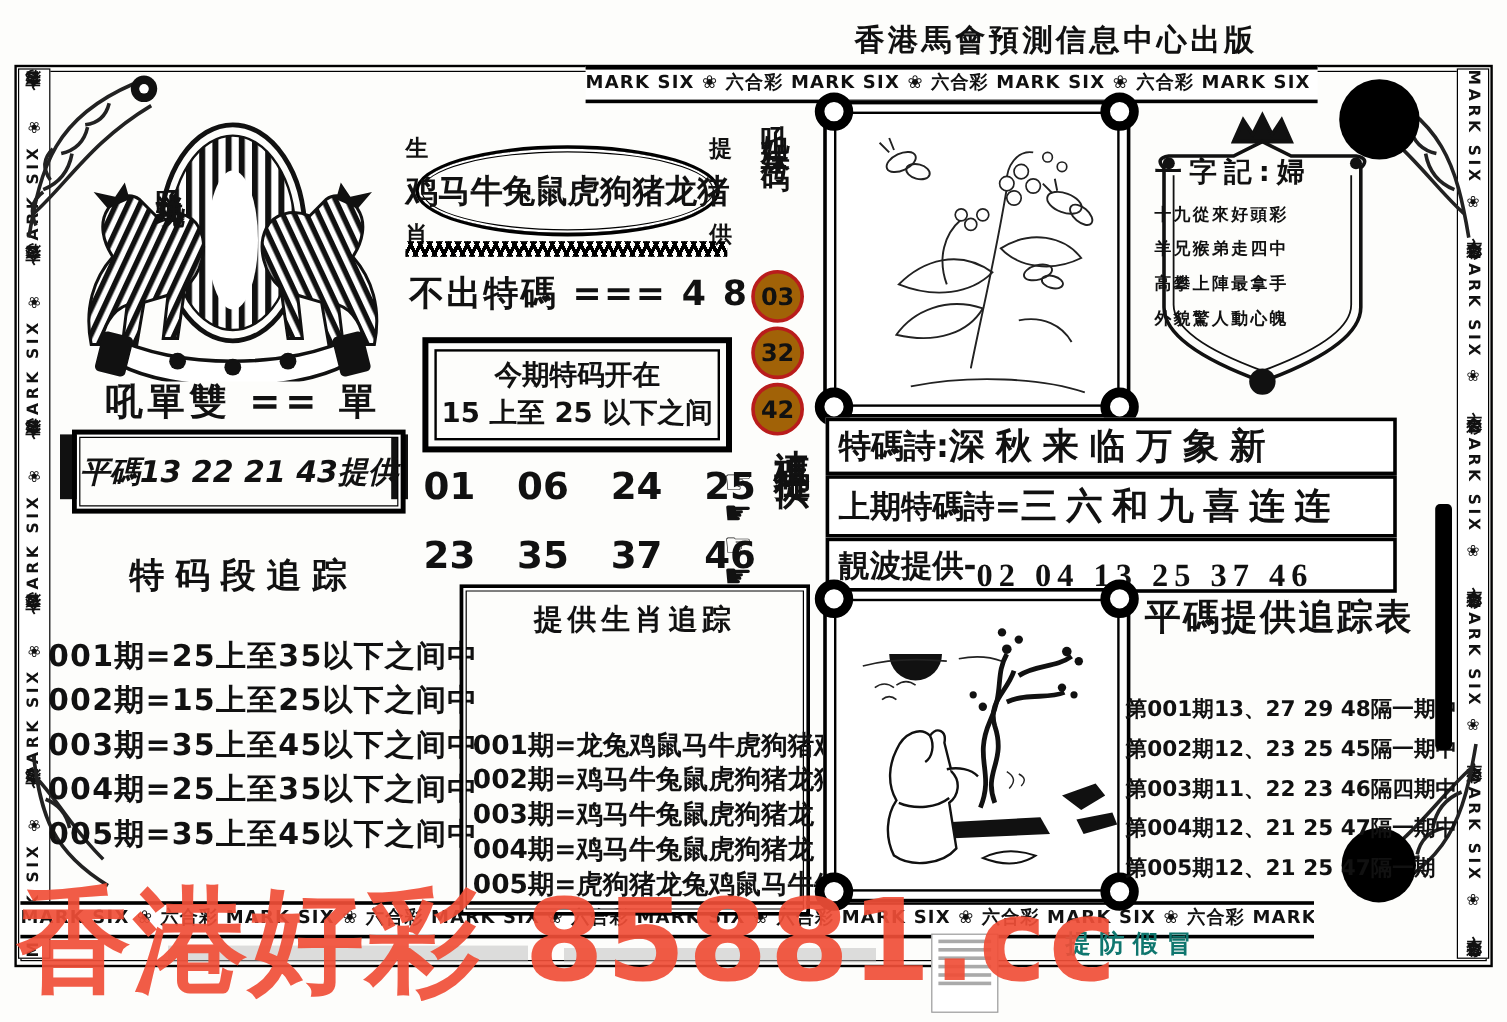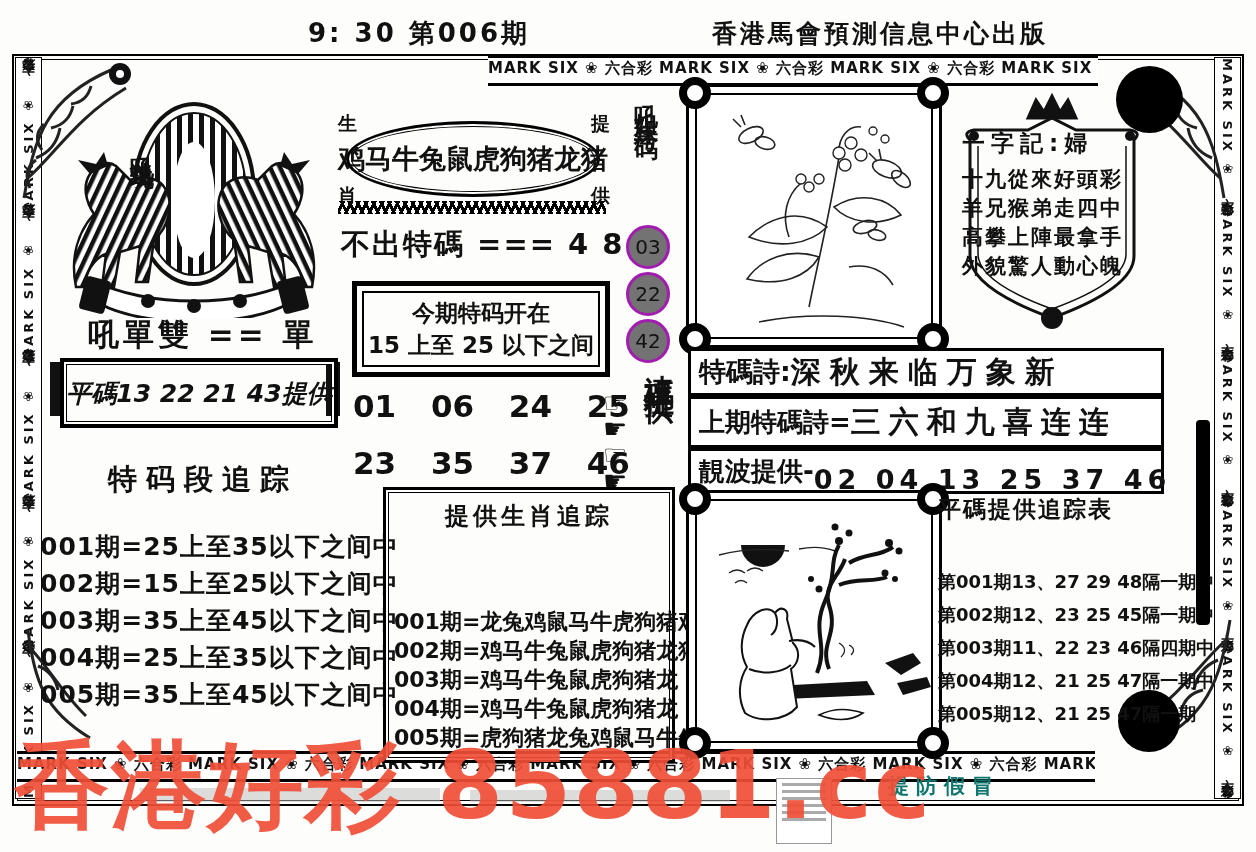--- a/index.html
+++ b/index.html
@@ -45,60 +45,59 @@
   .numrow{left:353px;top:388px;width:245px;font-size:31px;font-weight:bold;word-spacing:24px;white-space:nowrap;}
   .numrow2{top:445px;}
   .handcol{left:590px;top:390px;width:50px;text-align:center;font-size:27px;line-height:26px;}
   .zbox{left:383px;top:487px;width:286px;height:270px;border:3px solid #000;box-shadow:inset 0 0 0 2px #fff,inset 0 0 0 3px #000;}
   .zbox .ztitle{margin-top:10px;text-align:center;font-size:24px;font-weight:900;letter-spacing:4px;}
   .zbox .zrows{position:absolute;left:8px;bottom:8px;}
   .zbox .zrows div{font-size:22px;font-weight:bold;line-height:29px;white-space:nowrap;}
   
   .vlabel{writing-mode:vertical-rl;font-weight:bold;white-space:nowrap;}
   .sisterlabel{left:630px;top:86px;font-size:24px;letter-spacing:8px;}
-  .numcircle{width:38px;height:38px;border:3px solid #a21caf;border-radius:50%;background:#737373;
-             display:flex;align-items:center;justify-content:center;font-size:20px;font-weight:normal;margin-bottom:3px;}
+  .numcircle{width:38px;height:38px;border:3px solid #b91c1c;border-radius:50%;background:#a16207;
+             display:flex;align-items:center;justify-content:center;font-size:20px;font-weight:bold;margin-bottom:3px;}
   .circlecol{left:626px;top:225px;}
   .lianma{left:638px;top:350px;font-size:30px;letter-spacing:7px;}
   
   .picframe{border:3px solid #000;background:#fff;}
   .picframe .pin{position:absolute;inset:6px;border:2px solid #000;}
   .ring{position:absolute;width:16px;height:16px;border:8px solid #000;border-radius:50%;background:#fff;}
   
   .shieldtext{left:962px;top:128px;width:182px;text-align:left;}
   .shieldtext .t{font-size:23px;font-weight:bold;letter-spacing:6px;margin-bottom:6px;}
-  .shieldtext div.l{font-size:21px;font-weight:600;line-height:29px;letter-spacing:2px;white-space:nowrap;}
+  .shieldtext div.l{font-size:14px;font-weight:600;line-height:29px;letter-spacing:2px;white-space:nowrap;}
   .verserow{left:688px;width:462px;border:3px solid #000;background:#fff;display:flex;align-items:center;padding-left:8px;white-space:nowrap;}
   .verserow .lab{font-weight:900;}
-  .verserow .val{font-weight:900;}
+  .verserow .val{font-weight:900;font-family:Liberation Serif, serif;}
   .vr1{top:348px;height:42px;}  .vr1 .lab{font-size:27px;} .vr1 .val{font-size:30px;letter-spacing:9px;}
   .vr2{top:396px;height:46px;}  .vr2 .lab{font-size:26px;} .vr2 .val{font-size:30px;letter-spacing:8px;font-weight:900;text-align:center;}
   .vr3{top:448px;height:40px;}  .vr3 .lab{font-size:26px;} .vr3 .val{font-size:27px;letter-spacing:5px;margin-top:16px;}
   .ptable{left:938px;top:494px;width:220px;}
-  .ptable .tt{font-size:23px;font-weight:900;letter-spacing:2px;white-space:nowrap;}
+  .ptable .tt{font-size:30px;font-weight:900;letter-spacing:2px;white-space:nowrap;margin-left:16px;}
   .ptable .rows{margin-top:40px;}
   .ptable .rows div{font-size:18px;font-weight:600;line-height:33px;white-space:nowrap;}
   .blackbar{left:1196px;top:420px;width:14px;height:205px;background:#000;border-radius:4px;}
   .blackdisc{left:1116px;top:66px;width:67px;height:67px;border-radius:50%;background:#000;}
   .blackdisc2{left:1118px;top:690px;width:62px;height:62px;border-radius:50%;background:#000;}
   
   .antifake{left:888px;top:772px;font-size:21px;color:#0f766e;letter-spacing:7px;font-weight:bold;}
   .stamp{left:776px;top:778px;width:54px;height:64px;border:1px solid #999;background:#fff;}
   .stamp i{display:block;height:3px;background:#aaa;margin:4px 5px 0 5px;}
   .smudge{background:#bbb;opacity:.5;}
   .watermark{left:14px;top:736px;font-size:95px;font-weight:900;color:rgba(240,78,55,0.92);
              white-space:nowrap;letter-spacing:2px;z-index:40;line-height:1.05;}
   .orn{pointer-events:none;}
 </style>
 </head>
 <body>
 
 <div id="page">
 
-  <div class="abs hdr" style="left:308px;top:16px;">9: 30 第006期</div>
   <div class="abs hdr" style="left:712px;top:17px;font-size:25px;text-align:right;">香港馬會預測信息中心出版</div>
 
   <div class="abs frame">
       <div class="frame-inner"></div>
     </div>
 
   <div class="abs vband left">MARK SIX ❀ 六合彩 MARK SIX ❀ 六合彩 MARK SIX ❀ 六合彩 MARK SIX ❀ 六合彩 MARK SIX ❀ 六合彩 MARK SIX ❀ 六合彩 MARK SIX ❀ 六合彩 MARK SIX ❀ 六合彩 </div>
   <div class="abs vband right">MARK SIX ❀ 六合彩 MARK SIX ❀ 六合彩 MARK SIX ❀ 六合彩 MARK SIX ❀ 六合彩 MARK SIX ❀ 六合彩 MARK SIX ❀ 六合彩 MARK SIX ❀ 六合彩 MARK SIX ❀ 六合彩 </div>
 
   <div class="abs hband" style="left:488px;top:55px;width:610px;">MARK SIX ❀ 六合彩 MARK SIX ❀ 六合彩 MARK SIX ❀ 六合彩 MARK SIX ❀ 六合彩 MARK SIX ❀ 六合彩 </div>
@@ -221,21 +220,21 @@
         <div>002期=鸡马牛兔鼠虎狗猪龙猪</div>
         <div>003期=鸡马牛兔鼠虎狗猪龙</div>
         <div>004期=鸡马牛兔鼠虎狗猪龙</div>
         <div>005期=虎狗猪龙兔鸡鼠马牛牛</div>
       </div>
   </div>
 
   <div class="abs vlabel sisterlabel">吼姐妹号码</div>
   <div class="abs circlecol">
       <div class="numcircle">03</div>
-      <div class="numcircle">22</div>
+      <div class="numcircle">32</div>
       <div class="numcircle">42</div>
     </div>
   <div class="abs vlabel lianma">連碼提供</div>
 
   <div class="abs picframe" style="left:686px;top:84px;width:250px;height:258px;">
     <div class="pin"></div>
     <div class="ring" style="left:-10px;top:-10px;"></div><div class="ring" style="right:-10px;top:-10px;"></div>
     <div class="ring" style="left:-10px;bottom:-10px;"></div><div class="ring" style="right:-10px;bottom:-10px;"></div>
     <svg width="250" height="258" viewBox="0 0 250 258">
       <g fill="none" stroke="#222" stroke-width="1.6">

